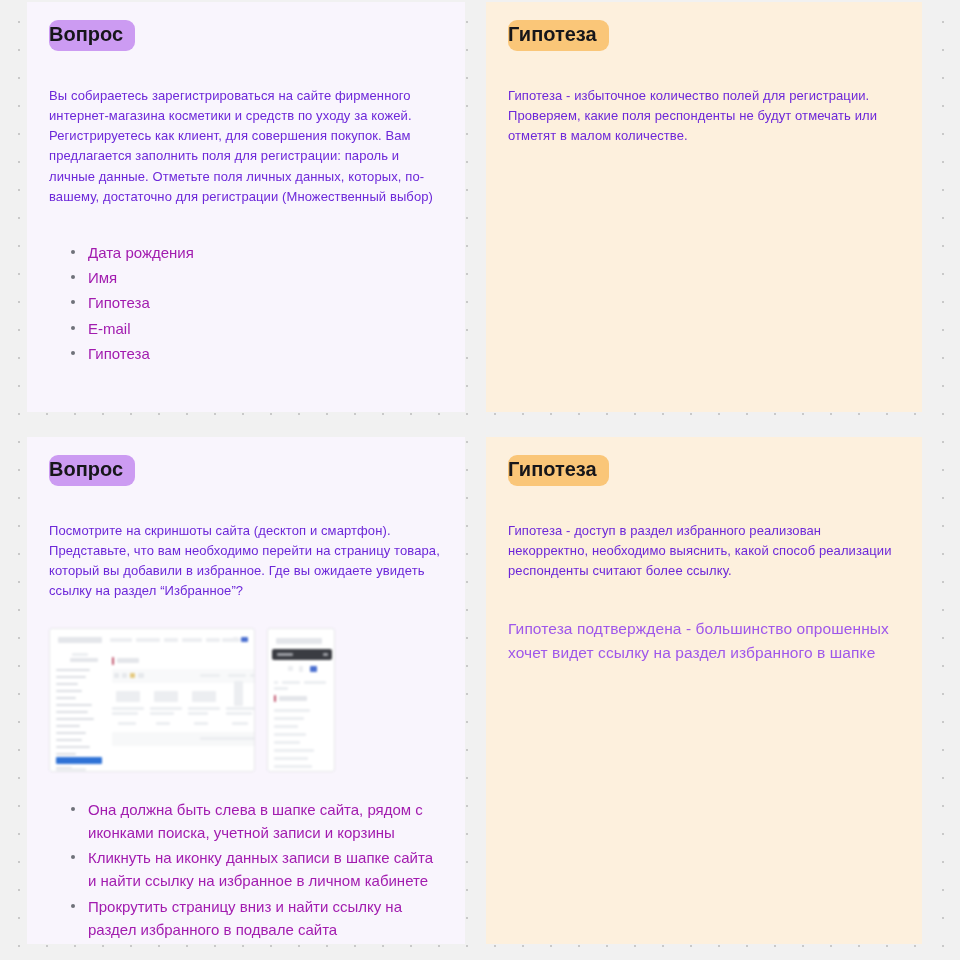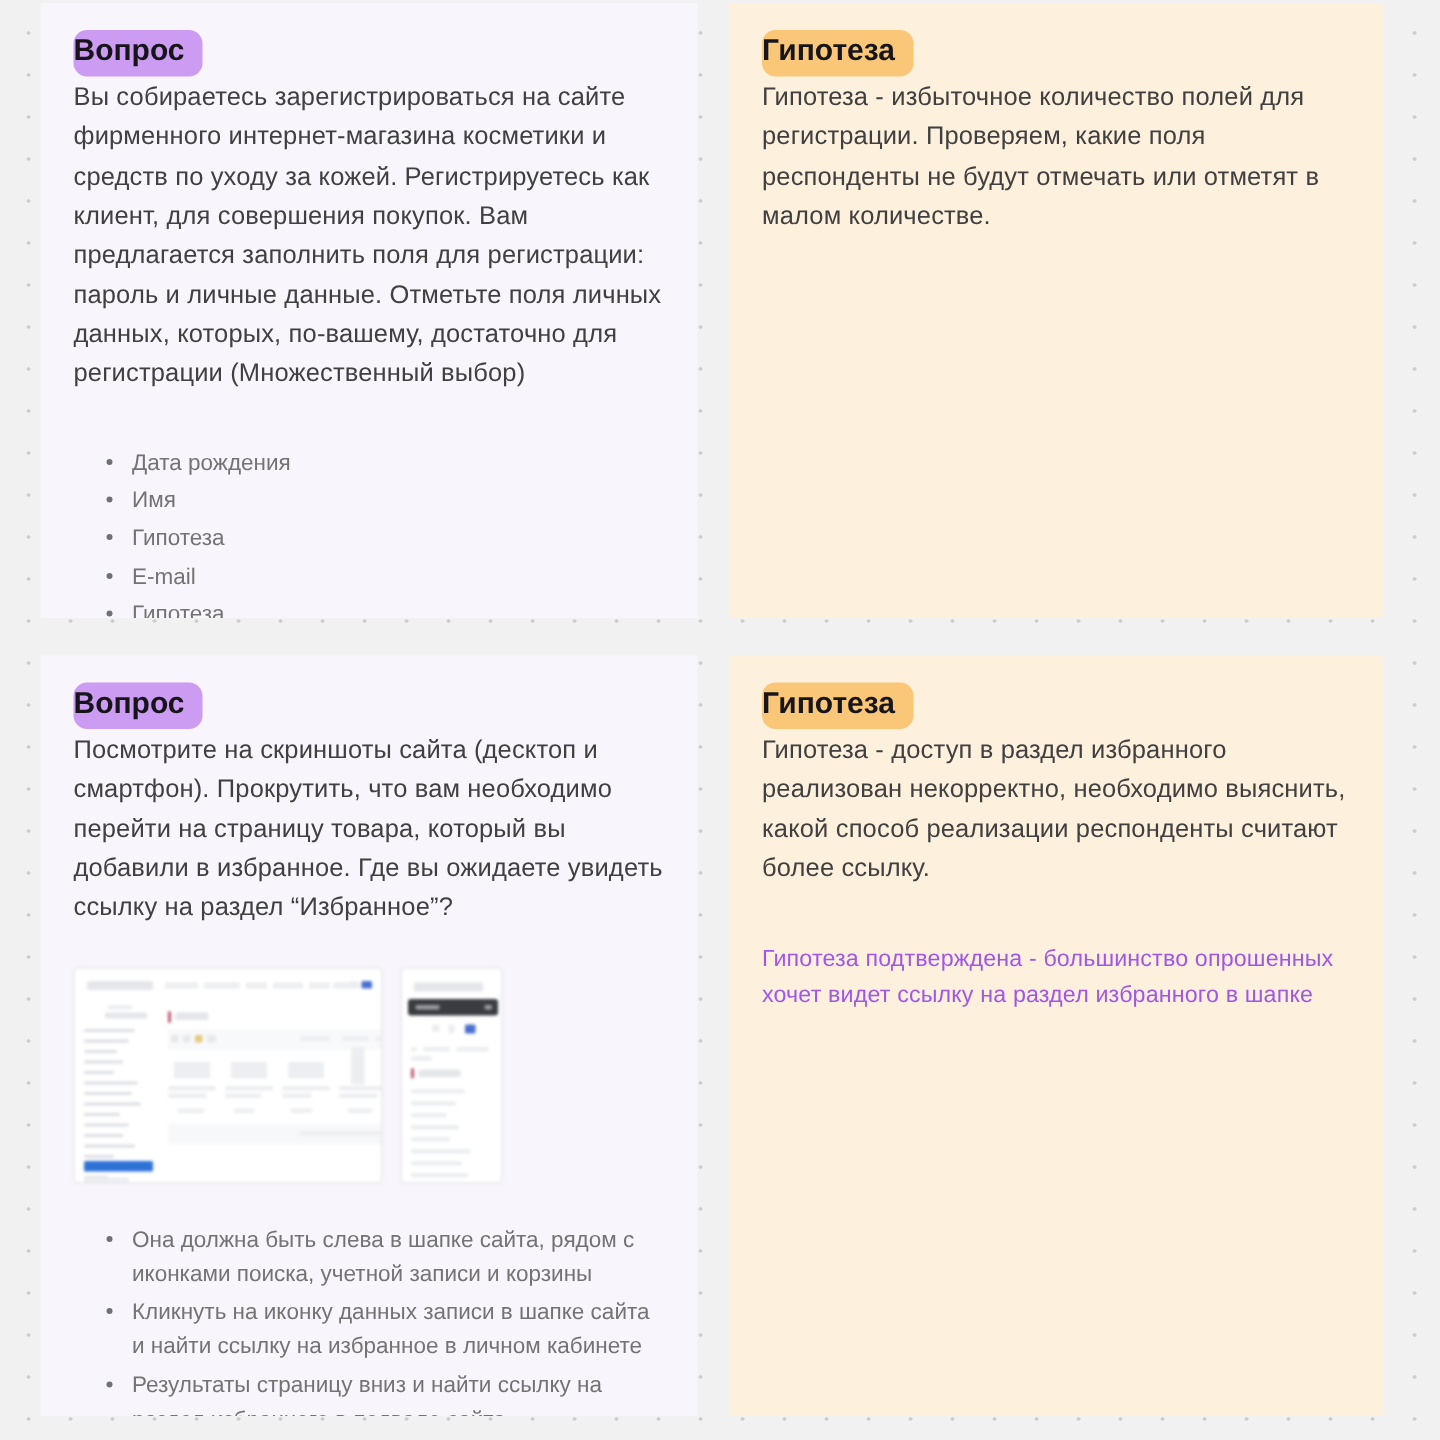--- a/index.html
+++ b/index.html
@@ -47,25 +47,26 @@
     color: #16161a;
     padding: 3px 12px 5px 0;
     border-radius: 9px;
     line-height: 1.15;
     margin-bottom: 1px;
   }
   .badge.purple { background-color: #cc9bf2; }
   .badge.orange { background-color: #fac678; }
 
   .body-text {
-    font-size: 17px;
+    font-size: 13px;
     line-height: 1.55;
-    color: #404040;
+    color: #6d28d9;
     letter-spacing: 0.1px;
     max-width: 395px;
+    margin-top: 34px;
   }
 
   .result-text {
     font-size: 15.5px;
     line-height: 1.55;
     color: #9f57ea;
     letter-spacing: 0.1px;
     margin-top: 36px;
     max-width: 395px;
   }
@@ -74,21 +75,21 @@
     list-style: none;
     margin-top: 34px;
     padding-left: 22px;
   }
   ul.answers.tight { margin-top: 26px; }
 
   ul.answers li {
     position: relative;
     font-size: 15px;
     line-height: 1.55;
-    color: #737373;
+    color: #a21caf;
     padding-left: 17px;
     margin-bottom: 2px;
     max-width: 388px;
   }
   ul.answers li::before {
     content: "";
     position: absolute;
     left: 0;
     top: 9px;
     width: 4px;
@@ -149,21 +150,21 @@
     </ul>
   </section>
 
   <section class="panel orange p-tr">
     <span class="badge orange">Гипотеза</span>
     <p class="body-text">Гипотеза - избыточное количество полей для регистрации. Проверяем, какие поля респонденты не будут отмечать или отметят в малом количестве.</p>
   </section>
 
   <section class="panel purple p-bl">
     <span class="badge purple">Вопрос</span>
-    <p class="body-text">Посмотрите на скриншоты сайта (десктоп и смартфон). Прокрутить, что вам необходимо перейти на страницу товара, который вы добавили в избранное. Где вы ожидаете увидеть ссылку на раздел “Избранное”?</p>
+    <p class="body-text">Посмотрите на скриншоты сайта (десктоп и смартфон). Представьте, что вам необходимо перейти на страницу товара, который вы добавили в избранное. Где вы ожидаете увидеть ссылку на раздел “Избранное”?</p>
 
     <div class="shots">
 
       <div class="shot desktop">
         <div class="sk light" style="left:8px;  top:8px;  width:44px; height:6px;"></div>
         <div class="sk pale" style="left:60px; top:9px;  width:22px; height:4px;"></div>
         <div class="sk pale" style="left:86px; top:9px;  width:24px; height:4px;"></div>
         <div class="sk pale" style="left:114px;top:9px;  width:14px; height:4px;"></div>
         <div class="sk pale" style="left:132px;top:9px;  width:20px; height:4px;"></div>
         <div class="sk pale" style="left:156px;top:9px;  width:14px; height:4px;"></div>
@@ -254,21 +255,21 @@
         <div class="sk pale" style="left:6px; top:112px; width:26px; height:3px;"></div>
         <div class="sk pale" style="left:6px; top:120px; width:40px; height:3px;"></div>
         <div class="sk pale" style="left:6px; top:128px; width:34px; height:3px;"></div>
         <div class="sk pale" style="left:6px; top:136px; width:38px; height:3px;"></div>
       </div>
     </div>
 
     <ul class="answers tight">
       <li>Она должна быть слева в шапке сайта, рядом с иконками поиска, учетной записи и корзины</li>
       <li>Кликнуть на иконку данных записи в шапке сайта и найти ссылку на избранное в личном кабинете</li>
-      <li>Результаты страницу вниз и найти ссылку на раздел избранного в подвале сайта</li>
+      <li>Прокрутить страницу вниз и найти ссылку на раздел избранного в подвале сайта</li>
     </ul>
   </section>
 
   <section class="panel orange p-br">
     <span class="badge orange">Гипотеза</span>
     <p class="body-text">Гипотеза - доступ в раздел избранного реализован некорректно, необходимо выяснить, какой способ реализации респонденты считают более ссылку.</p>
     <p class="result-text">Гипотеза подтверждена - большинство опрошенных хочет видет ссылку на раздел избранного в шапке</p>
   </section>
 
 </div>

